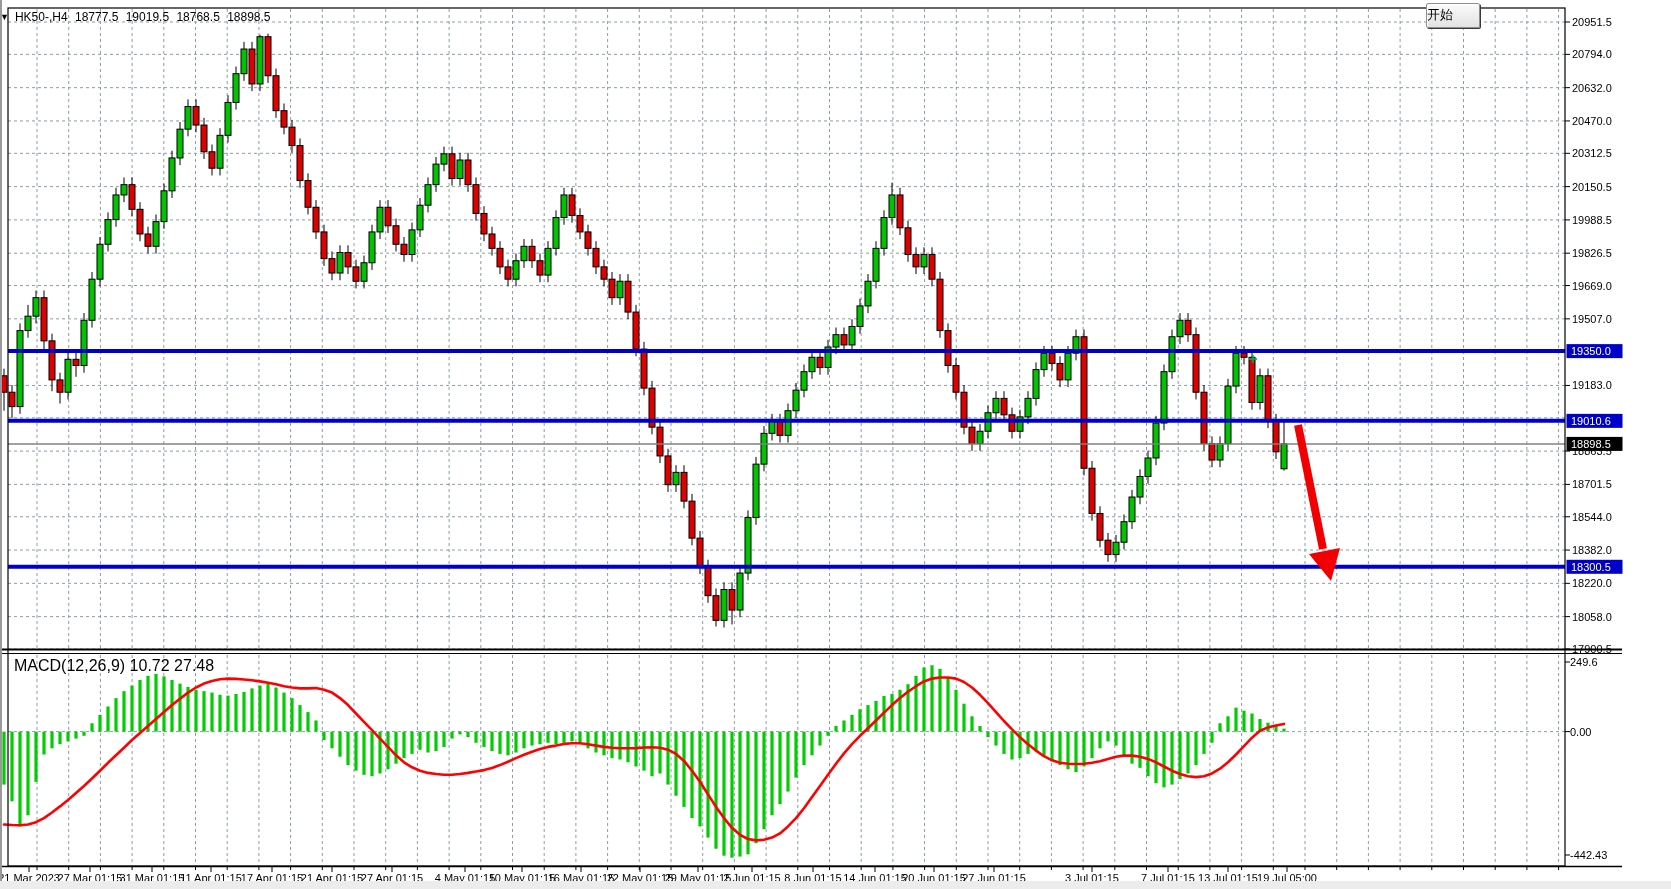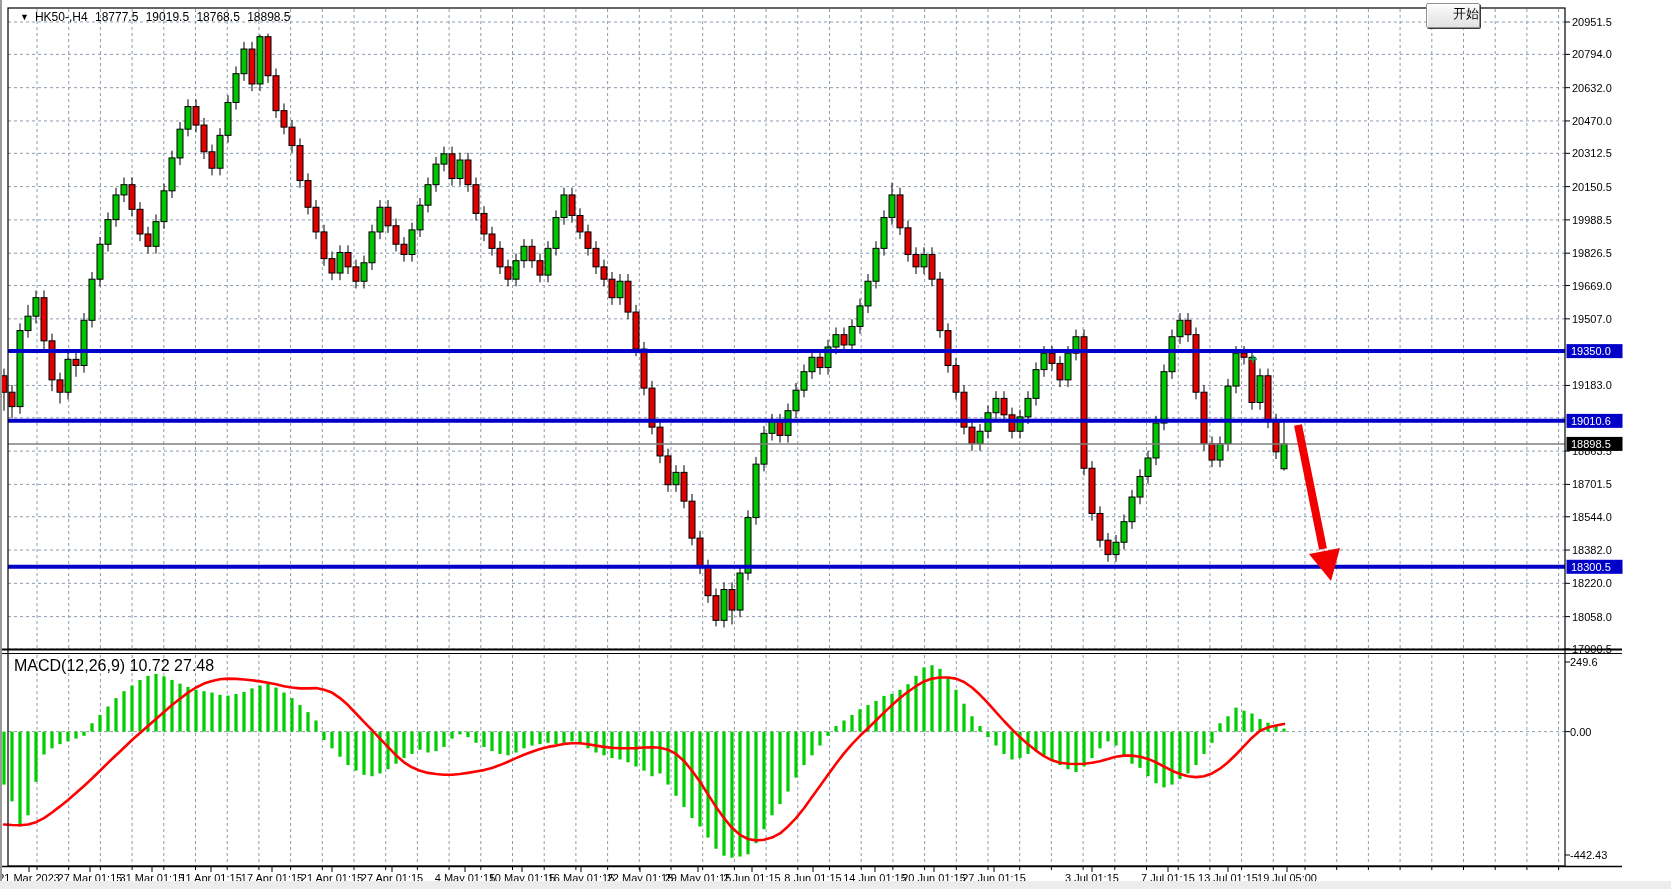--- a/index.html
+++ b/index.html
@@ -1,29 +1,29 @@
 <!DOCTYPE html>
 <html><head>
 <meta charset="utf-8">
 <style>
   html,body{margin:0;padding:0;}
   body{width:1671px;height:889px;position:relative;background:#ffffff;overflow:hidden;
        font-family:"Liberation Sans",sans-serif;}
   #stage{position:absolute;left:0;top:0;width:1671px;height:889px;}
   svg{position:absolute;left:0;top:0;}
   .overlay{position:absolute;z-index:5;}
-  #titlebar{left:20px;top:10px;font-size:12px;color:#000;white-space:nowrap;z-index:6;}
+  #titlebar{left:0;top:10px;font-size:12px;color:#000;white-space:nowrap;z-index:6;}
   #titlebar .dd{font-size:9px;position:relative;top:-1px;margin-right:6px;}
   #titlebar span{margin-right:4px;}
   #start-btn{left:1426px;top:3px;width:52px;height:23px;z-index:10;
      background:linear-gradient(#fbfbfb,#e2e2e2);
      border:1px solid #8e8e8e;border-radius:2px;
      box-shadow:1px 1px 0 #3a3a3a, inset 1px 1px 0 #ffffff;
-     font-size:13px;color:#000;text-align:right;line-height:21px;cursor:default;
-     font-family:Liberation Mono, monospace;}
+     font-size:13px;color:#000;text-align:left;line-height:21px;cursor:default;
+     font-family:Liberation Sans, sans-serif;}
   #macd-label{left:14px;top:657px;font-size:16px;color:#000;z-index:6;white-space:nowrap;}
   #bottom-strip{left:0;top:881px;width:1671px;height:8px;background:#ececec;z-index:4;}
   #left-edge{left:0;top:0;width:2px;height:881px;background:#9a9a9a;z-index:4;}
 </style>
 </head>
 <body>
 
 <div id="stage">
   <svg id="chart-svg" width="1671" height="889">
       <g>

